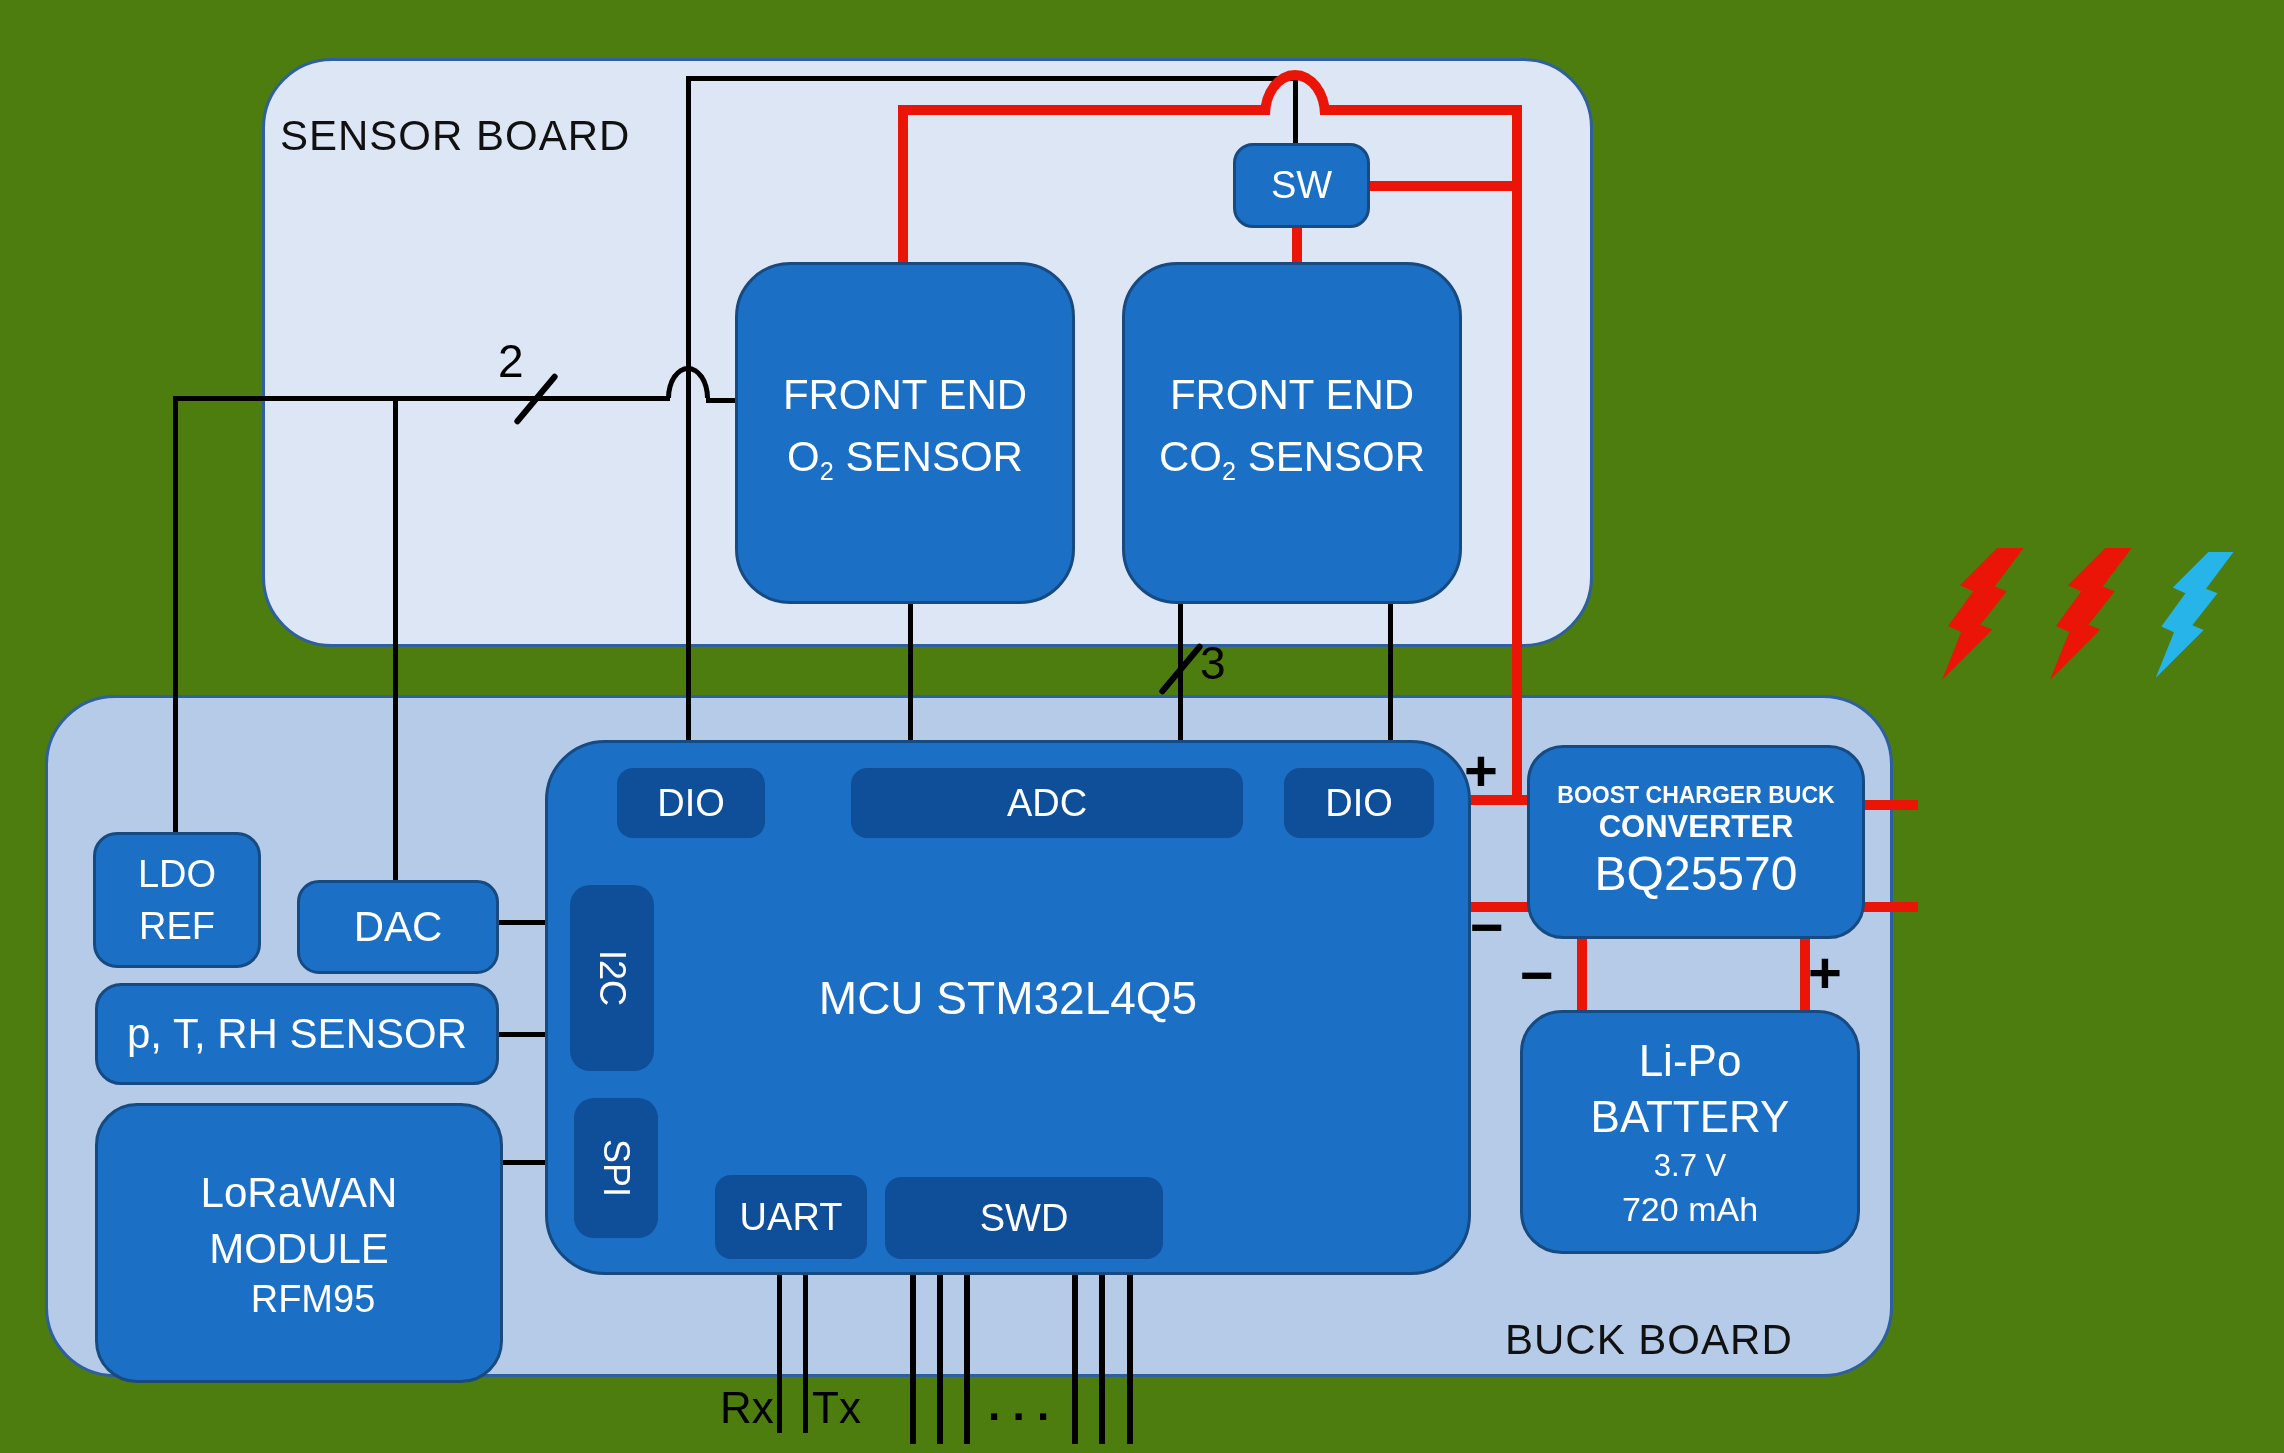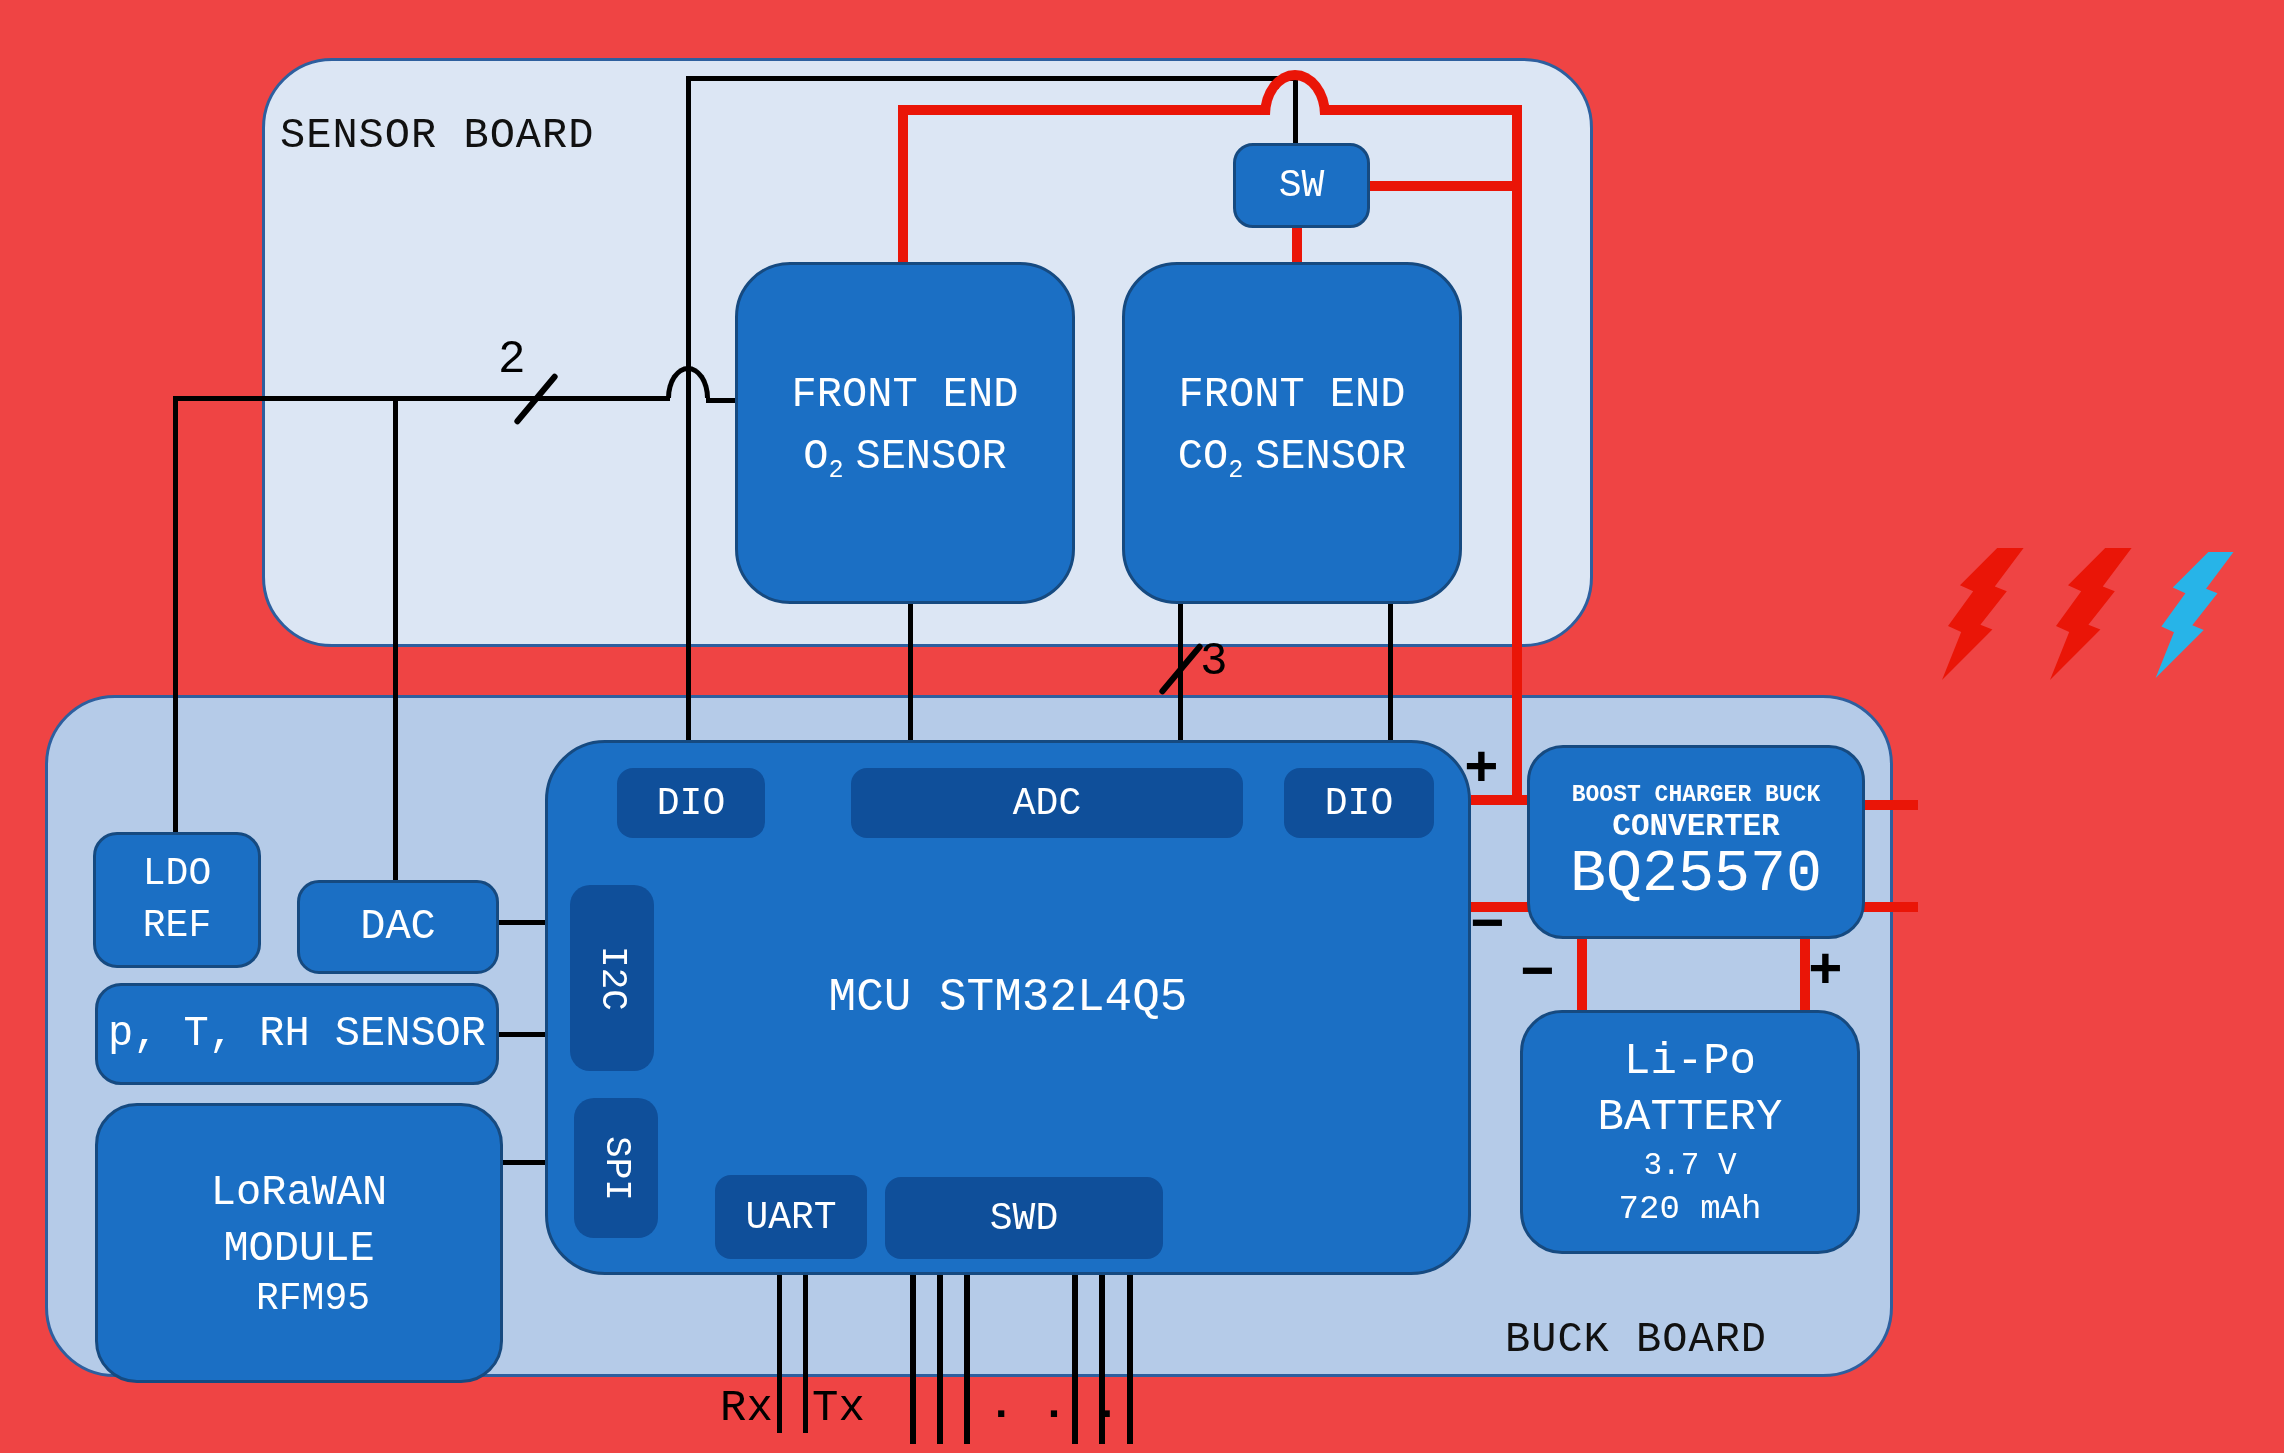--- a/index.html
+++ b/index.html
@@ -1,20 +1,20 @@
 <!DOCTYPE html>
 <html><head>
 <meta charset="utf-8">
 <style>
   html,body{margin:0;padding:0;background:#ffffff;}
   #canvas{
     position:relative;
     width:2284px;height:1453px;
-    background:#ef4444;
-    font-family:Liberation Mono, monospace;
+    background:#4d7c0f;
+    font-family:Liberation Sans, sans-serif;
     overflow:hidden;
   }
   
   .board{position:absolute;border:3px solid #2e5f9e;border-radius:70px;box-sizing:border-box;}
   .board.sensor{background:#dce6f4;}
   .board.main{background:#b5cbe8;}
   .board-label{position:absolute;font-size:42px;color:#111;letter-spacing:1px;}
   
   .blk{position:absolute;background:#1b6fc4;border:3px solid #164a80;box-sizing:border-box;
        color:#fff;display:flex;flex-direction:column;justify-content:center;align-items:center;text-align:center;}
@@ -161,21 +161,21 @@
   </div>
   <div class="blk" style="left:95px;top:1103px;width:408px;height:280px;border-radius:42px;font-size:42px;line-height:56px;">
     <div>LoRaWAN</div>
     <div>MODULE</div>
     <div style="font-size:38px;line-height:44px;margin-left:28px;">RFM95</div>
   </div>
 
   <div class="blk" style="left:1527px;top:745px;width:338px;height:194px;border-radius:36px;">
     <div style="font-size:23px;font-weight:700;line-height:32px;">BOOST CHARGER BUCK</div>
     <div style="font-size:31px;font-weight:700;line-height:32px;">CONVERTER</div>
-    <div style="font-size:60px;line-height:62px;">BQ25570</div>
+    <div style="font-size:48px;line-height:62px;">BQ25570</div>
   </div>
   <div class="blk" style="left:1520px;top:1010px;width:340px;height:244px;border-radius:42px;">
     <div style="font-size:44px;line-height:56px;">Li-Po</div>
     <div style="font-size:44px;line-height:56px;">BATTERY</div>
     <div style="font-size:31px;line-height:42px;">3.7 V</div>
     <div style="font-size:34px;line-height:44px;">720 mAh</div>
   </div>
 
   <svg class="bolt" style="left:1922px;top:548px;" width="112" height="132" viewBox="0 0 80 110">
     <path class="bolt-red" d="M56 0 L78 0 L54 32 L64 36 L42 64 L52 68 L10 110 L26 70 L15 65 L36 36 L25 31 Z"></path>

